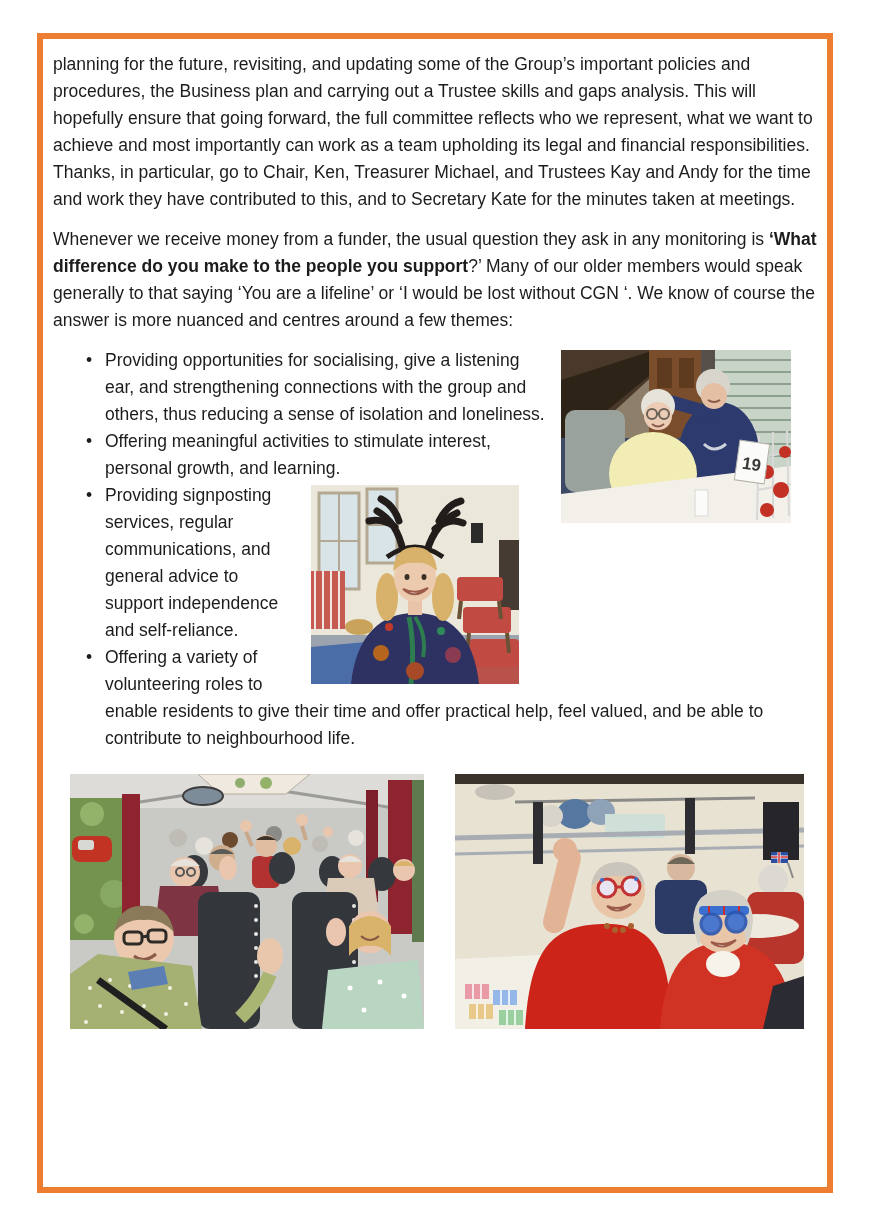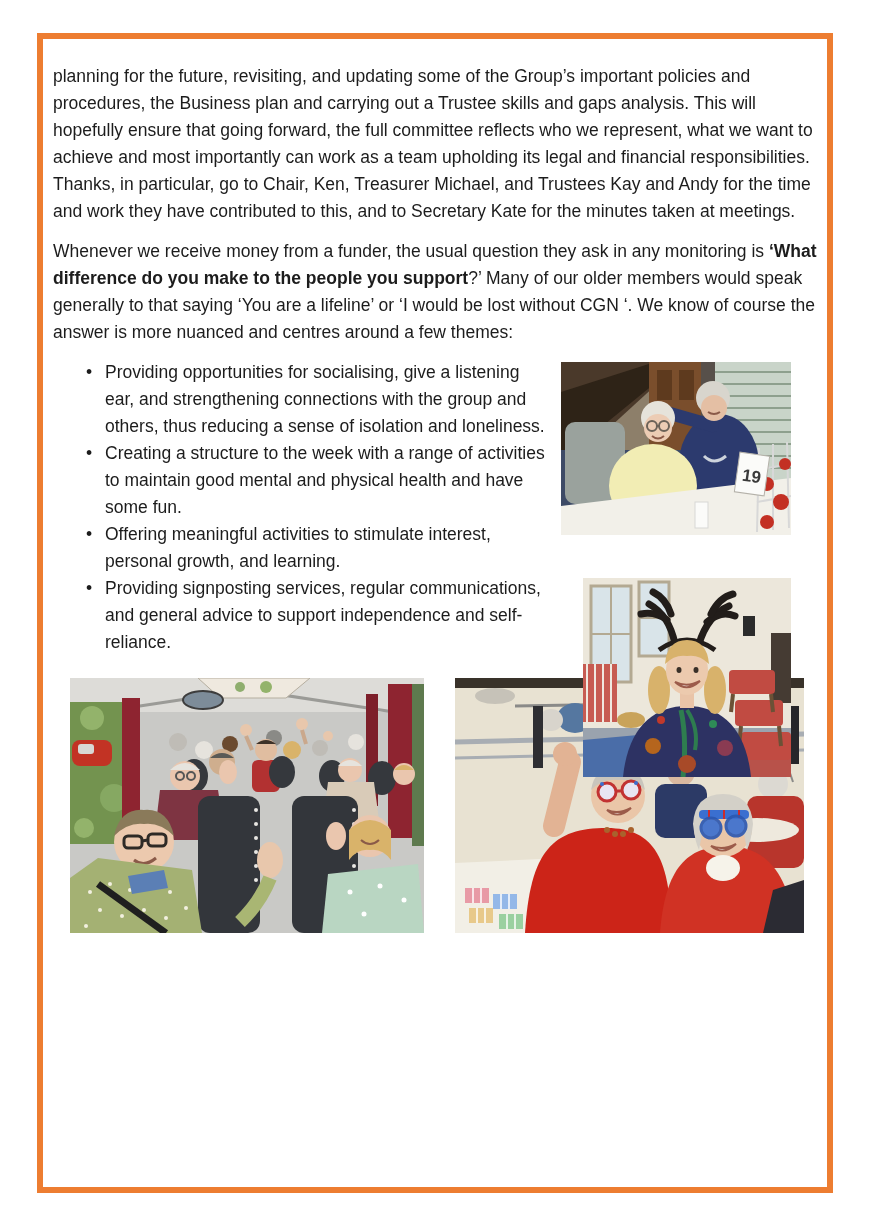--- a/index.html
+++ b/index.html
@@ -5,21 +5,21 @@
   html,body{margin:0;padding:0;}
   body{
     width:870px;height:1230px;background:#ffffff;position:relative;
     font-family:"Liberation Sans", sans-serif;color:#1c1c1c;
   }
   .frame{
     position:absolute;left:37px;top:33px;width:784px;height:1148px;
     border:6px solid #ED7D31;background:#ffffff;box-sizing:content-box;
   }
   .content{
-    padding:24px 8px 0 10px;
+    padding:12px 8px 0 10px;
     font-size:17.5px;line-height:27px;
   }
   .content p{margin:0 0 13px 0;}
   .bold{font-weight:bold;}
   ul.themes{list-style:none;margin:12px 0 0 0;padding:0 0 0 31px;}
   ul.themes li{position:relative;padding-left:21px;margin:0;}
   ul.themes li::before{content:"•";position:absolute;left:2px;top:0;}
   .ph{float:right;display:block;}
   .ph svg{display:block;}
   .ph-table{width:230px;height:173px;margin:3px 28px 8px 14px;}
@@ -91,23 +91,20 @@
             <circle cx="224" cy="102" r="6" fill="#c33024"></circle>
             <circle cx="206" cy="160" r="7" fill="#c33024"></circle>
             <g transform="rotate(8 191 112)">
               <rect x="176" y="92" width="30" height="40" fill="#fbfbf9" stroke="#b5b2aa"></rect>
               <text x="191" y="120" text-anchor="middle" font-size="17" font-weight="bold" fill="#3a3a3a">19</text>
             </g>
             <rect x="134" y="140" width="13" height="26" fill="#ffffff" opacity="0.75" stroke="#cfcfcf"></rect>
           </svg>
         </span>
         <span>Providing opportunities for socialising, give a listening ear, and strengthening connections with the group and others, thus reducing a sense of isolation and loneliness.</span>
-      </li>
-      <li>
-        <span>Creating a structure to the week with a range of activities to maintain good mental and physical health and have some fun.</span>
       </li>
       <li>
         <span>Offering meaningful activities to stimulate interest, personal growth, and learning.</span>
       </li>
       <li>
         <span class="ph ph-antlers">
           <svg viewBox="0 0 208 199" width="208" height="199" role="img" aria-label="Smiling member wearing black reindeer antlers and a navy Christmas jumper in a community hall">
             <rect width="208" height="199" fill="#ece7db"></rect>
             <rect x="8" y="8" width="40" height="96" fill="#d9e4e9" stroke="#b3a992" stroke-width="3"></rect>
             <line x1="28" y1="8" x2="28" y2="104" stroke="#b3a992" stroke-width="2"></line>
@@ -162,20 +159,23 @@
             <path d="M98,132 Q104,160 100,199" stroke="#2e7d4f" stroke-width="5" fill="none"></path>
             <path d="M104,132 Q116,150 112,172" stroke="#2e7d4f" stroke-width="4" fill="none"></path>
             <circle cx="70" cy="168" r="8" fill="#b5651d"></circle>
             <circle cx="104" cy="186" r="9" fill="#a84a28"></circle>
             <circle cx="142" cy="170" r="8" fill="#8a3b52"></circle>
             <circle cx="78" cy="142" r="4" fill="#c0392b"></circle>
             <circle cx="130" cy="146" r="4" fill="#2e8b57"></circle>
           </svg>
         </span>
         <span>Providing signposting services, regular communications, and general advice to support independence and self-reliance.</span>
+      </li>
+      <li>
+        <span>Offering a variety of volunteering roles to enable residents to give their time and offer practical help, feel valued, and be able to contribute to neighbourhood life.</span>
       </li>
     </ul>
 
     <div class="photo-row">
       <span class="ph-bus">
         <svg viewBox="0 0 354 255" width="354" height="255" role="img" aria-label="Coach full of members smiling and waving from their seats on a trip">
           <rect width="354" height="255" fill="#c9c9c6"></rect>
           <rect width="354" height="34" fill="#dddcd8"></rect>
           <path d="M30,34 L176,12 M324,34 L180,12" stroke="#9b9b97" stroke-width="3" fill="none"></path>
           <polygon points="128,0 240,0 216,20 150,20" fill="#efe9df" stroke="#b5ae9f"></polygon>

